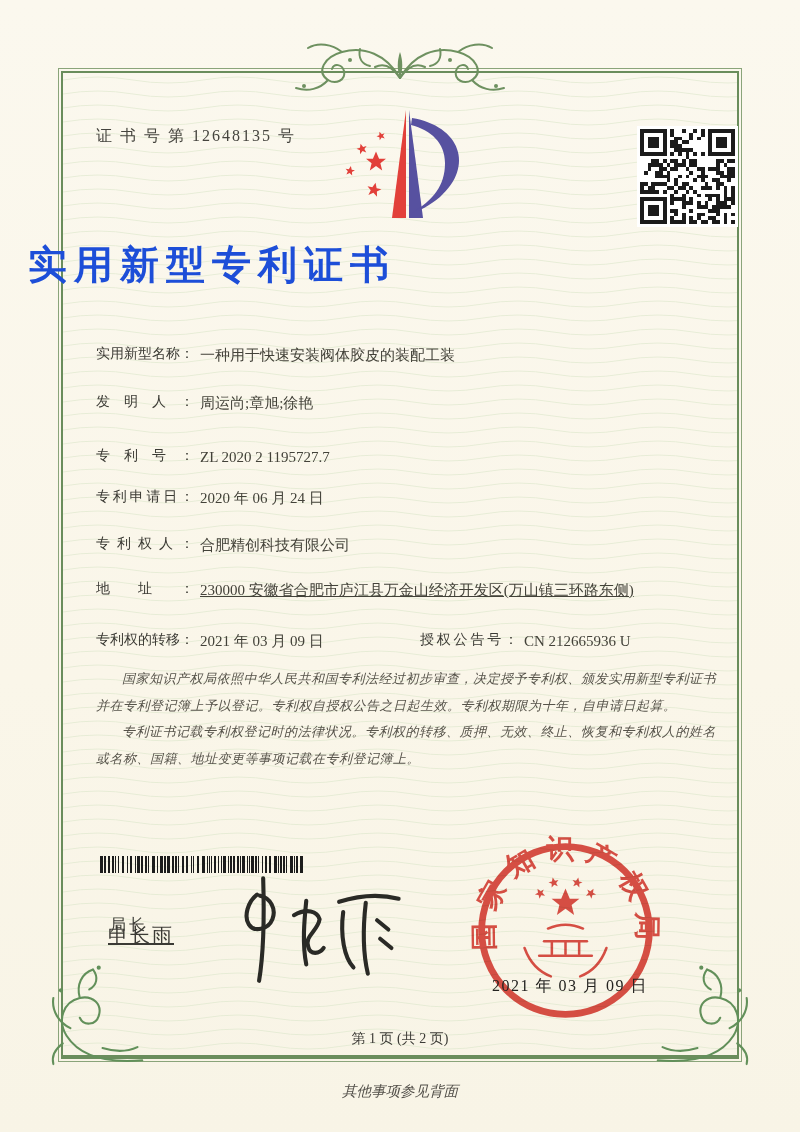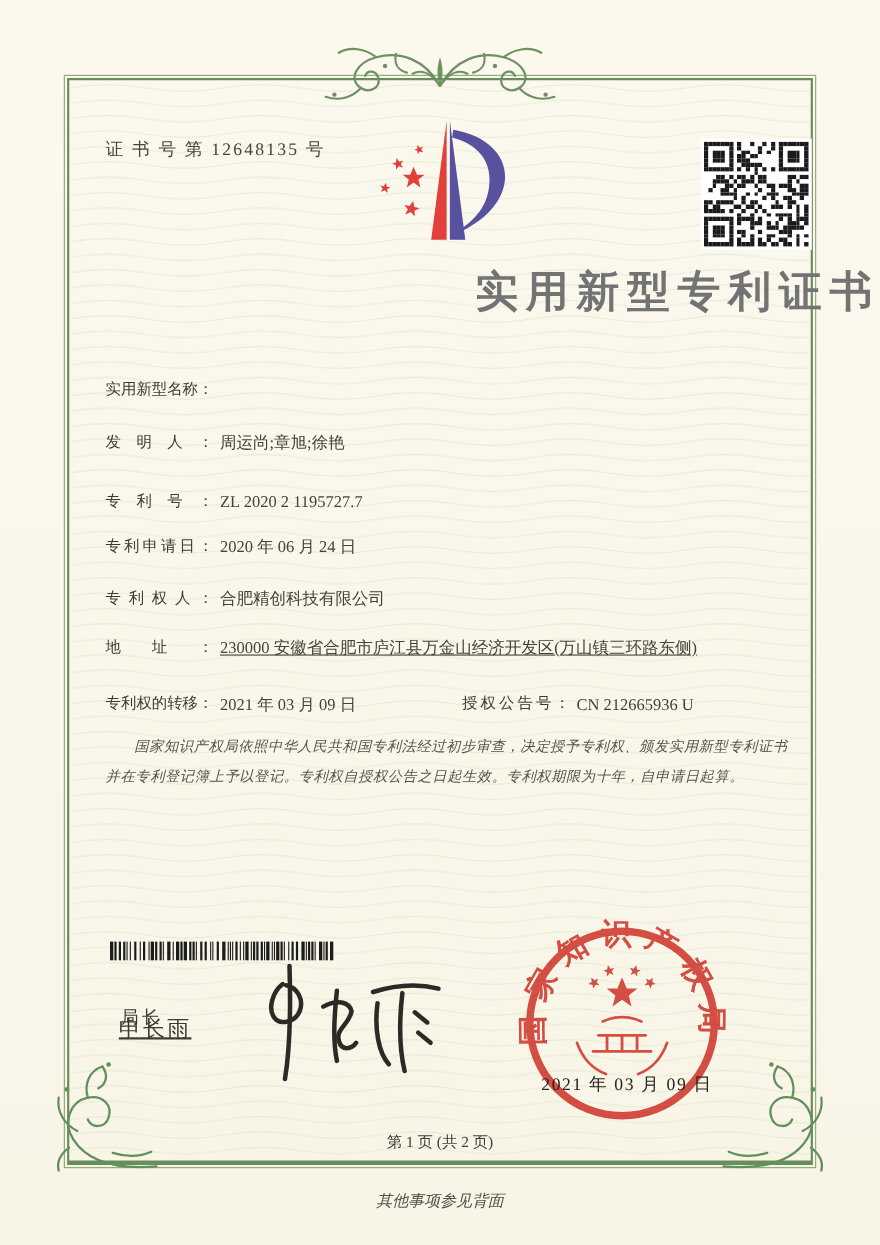--- a/index.html
+++ b/index.html
@@ -23,22 +23,22 @@
   .corner-left { left:42px; top:962px; }
   .corner-right { left:654px; top:962px; transform:scaleX(-1); }
 
   
   .cert-no { left:96px; top:126px; font-size:16px; letter-spacing:2px; color:#45443e; z-index:3; }
   .logo { left:332px; top:104px; width:150px; height:120px; z-index:3; }
   .qr { left:637px; top:126px; padding:3px; background:#fff; z-index:3;
         display:grid; grid-template-columns:repeat(25,3.8px); grid-auto-rows:3.8px; }
   .qr .d { background:#1b1b1b; } .qr .l { background:#ffffff; }
 
-  .title { left:0; right:0; top:238px; text-align:right; font-size:39px; font-weight:600;
-           letter-spacing:7px; color:#737373; z-index:3;padding-left:28px; }
+  .title { left:0; right:0; top:238px; text-align:left; font-size:39px; font-weight:600;
+           letter-spacing:7px; color:#1d4ed8; z-index:3;padding-left:28px; }
 
   
   .row { position:absolute; left:96px; display:flex; align-items:flex-start; z-index:3; }
   .row .label { display:inline-block; width:98px; font-size:14px; color:#3b3a34;
                 text-align:justify; text-align-last:justify; white-space:nowrap; flex:none; }
   .row .value { font-size:15px; color:#434239; margin-left:6px; line-height:1.45; }
   .r1{top:345px;} .r2{top:393px;} .r3{top:447px;} .r4{top:488px;} .r5{top:535px;}
   .r6{top:580px;} .r6 .value{ width:468px;text-decoration:underline; }
   .r7{top:631px;} .r7b{left:420px; top:631px;}
 
@@ -764,20 +764,21 @@
     <span class="l"></span>
     <span class="d"></span>
     <span class="l"></span>
     <span class="d"></span>
   </div>
 
 <div class="abs title">实用新型专利证书</div>
 
 <div class="row r1">
   <span class="label">实用新型名称：</span>
+  <span class="value">一种用于快速安装阀体胶皮的装配工装</span>
 </div>
 <div class="row r2">
   <span class="label">发明人：</span>
   <span class="value">周运尚;章旭;徐艳</span>
 </div>
 <div class="row r3">
   <span class="label">专利号：</span>
   <span class="value">ZL 2020 2 1195727.7</span>
 </div>
 <div class="row r4">
@@ -796,20 +797,21 @@
   <span class="label">专利权的转移：</span>
   <span class="value">2021 年 03 月 09 日</span>
 </div>
 <div class="row r7b">
   <span class="label">授权公告号：</span>
   <span class="value">CN 212665936 U</span>
 </div>
 
 <div class="abs legal">
   <p>国家知识产权局依照中华人民共和国专利法经过初步审查，决定授予专利权、颁发实用新型专利证书并在专利登记簿上予以登记。专利权自授权公告之日起生效。专利权期限为十年，自申请日起算。</p>
+  <p>专利证书记载专利权登记时的法律状况。专利权的转移、质押、无效、终止、恢复和专利权人的姓名或名称、国籍、地址变更等事项记载在专利登记簿上。</p>
 </div>
 
 <div class="abs barcode" id="barcode">
     <span style="width: 3px; margin-right: 1px;"></span>
     <span style="width: 2px; margin-right: 2px;"></span>
     <span style="width: 2px; margin-right: 2px;"></span>
     <span style="width: 2px; margin-right: 1px;"></span>
     <span style="width: 1px; margin-right: 2px;"></span>
     <span style="width: 1px; margin-right: 3px;"></span>
     <span style="width: 2px; margin-right: 3px;"></span>

